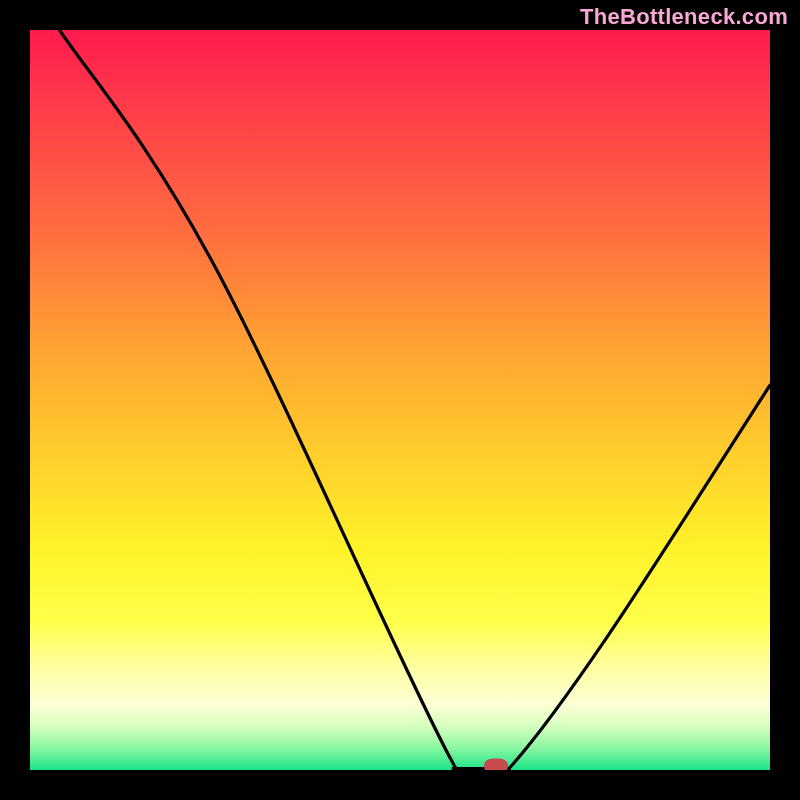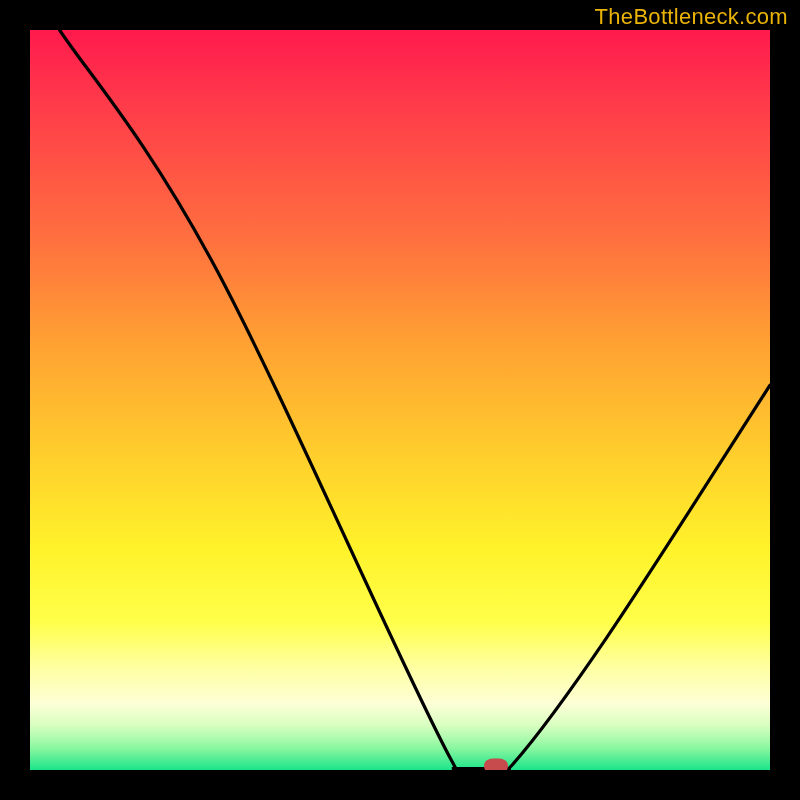--- a/index.html
+++ b/index.html
@@ -14,23 +14,23 @@
   .frame {
     position: relative;
     width: 800px;
     height: 800px;
     background: #000;
   }
   .watermark {
     position: absolute;
     top: 4px;
     right: 12px;
-    color: #eab308;
+    color: #f9a8d4;
     font-size: 22px;
-    font-weight: 400;
+    font-weight: 700;
     letter-spacing: 0.3px;
     z-index: 5;
   }
   .plot-area {
     position: absolute;
     left: 30px;
     top: 30px;
     width: 740px;
     height: 740px;
     overflow: hidden;

